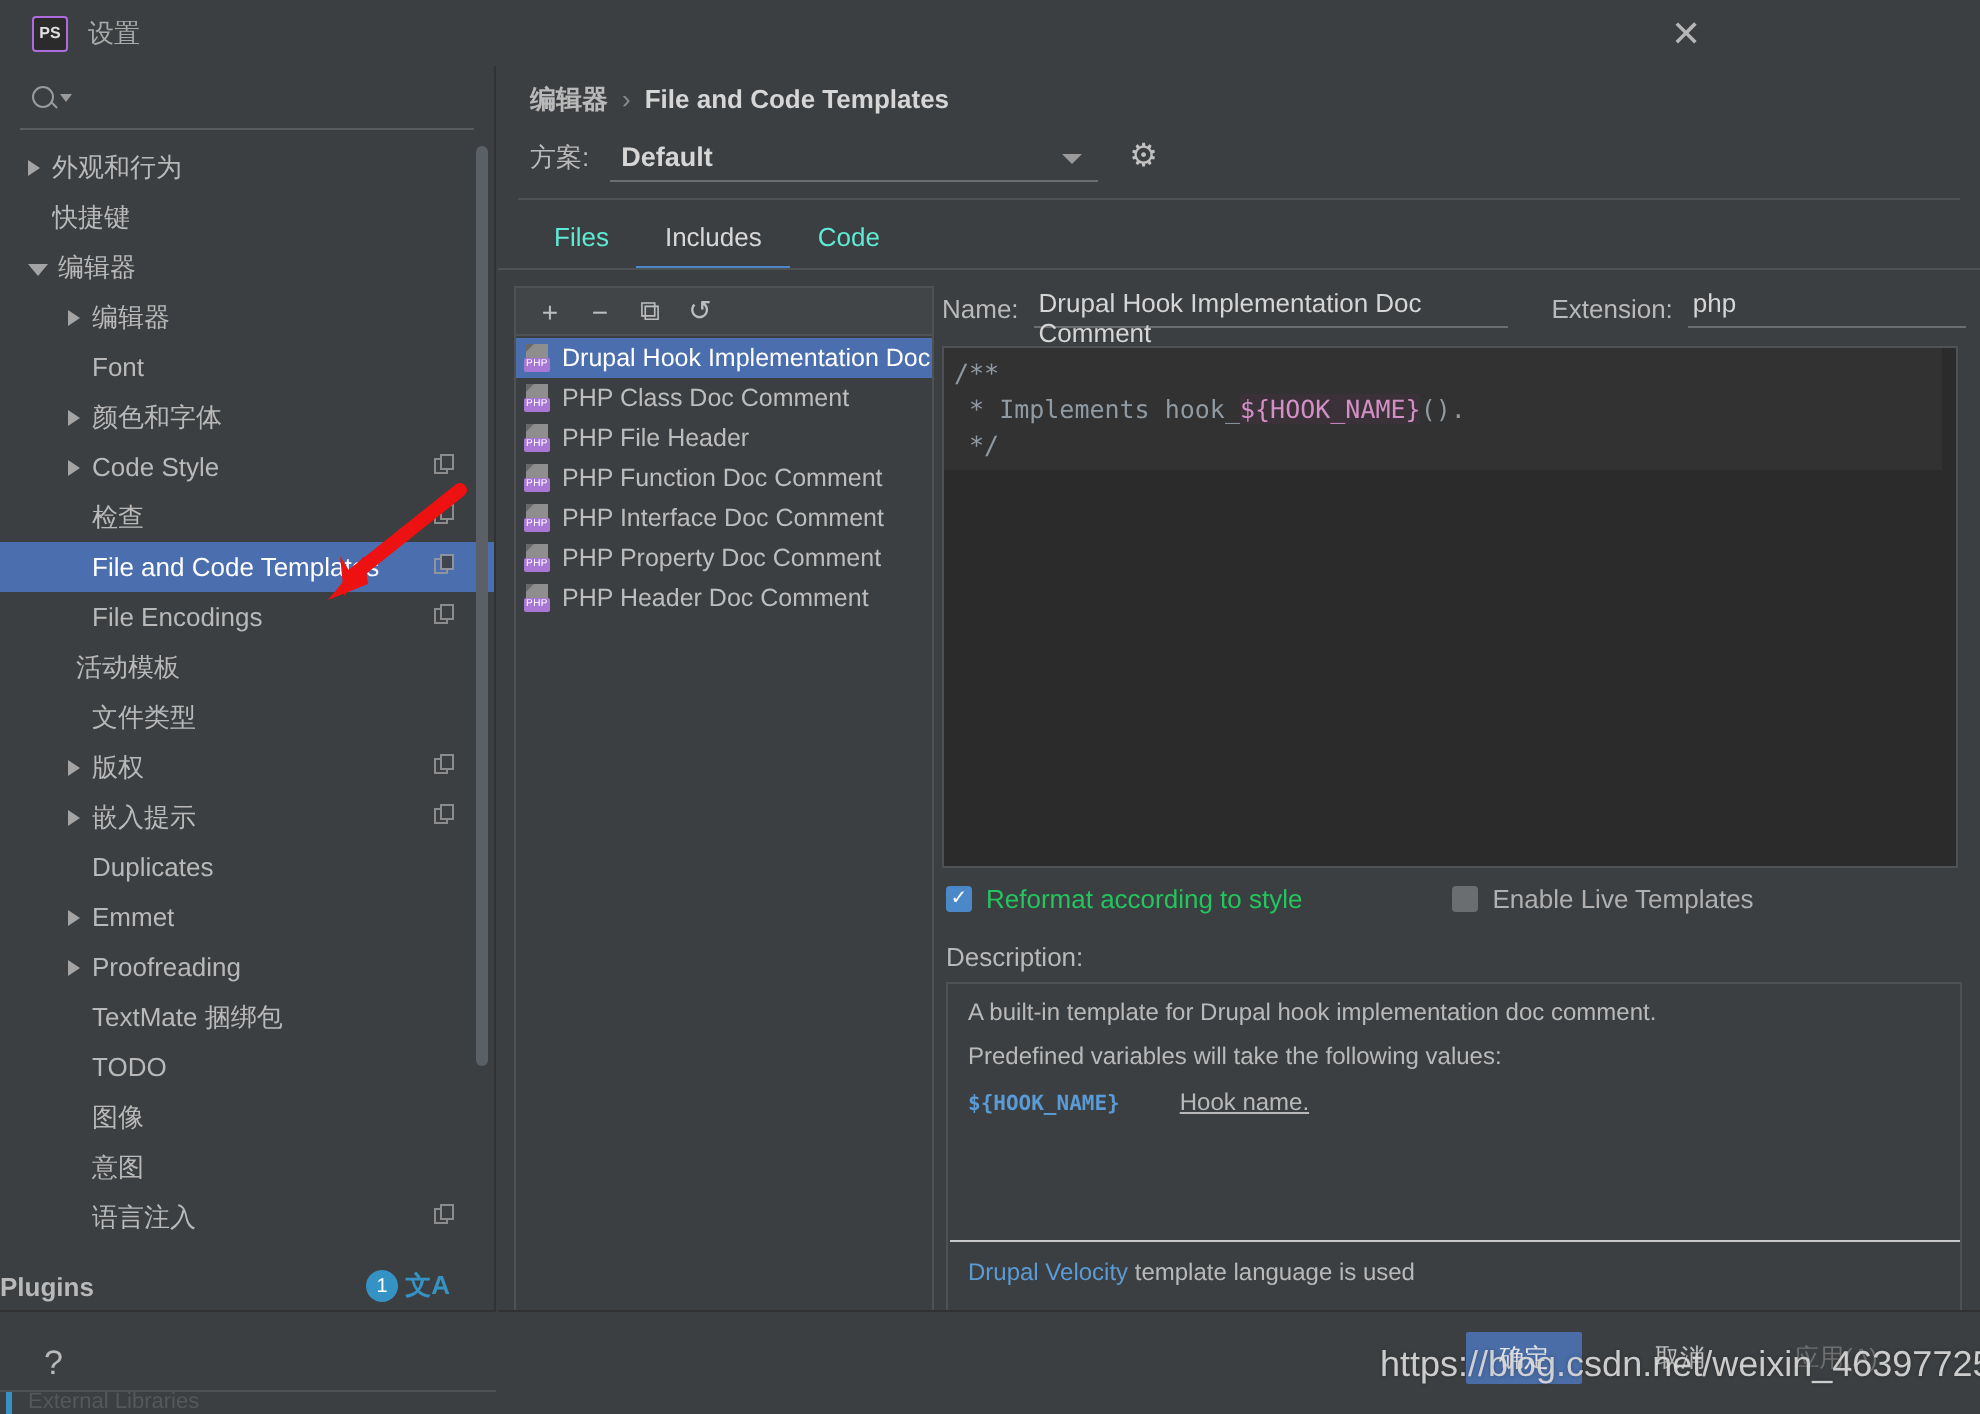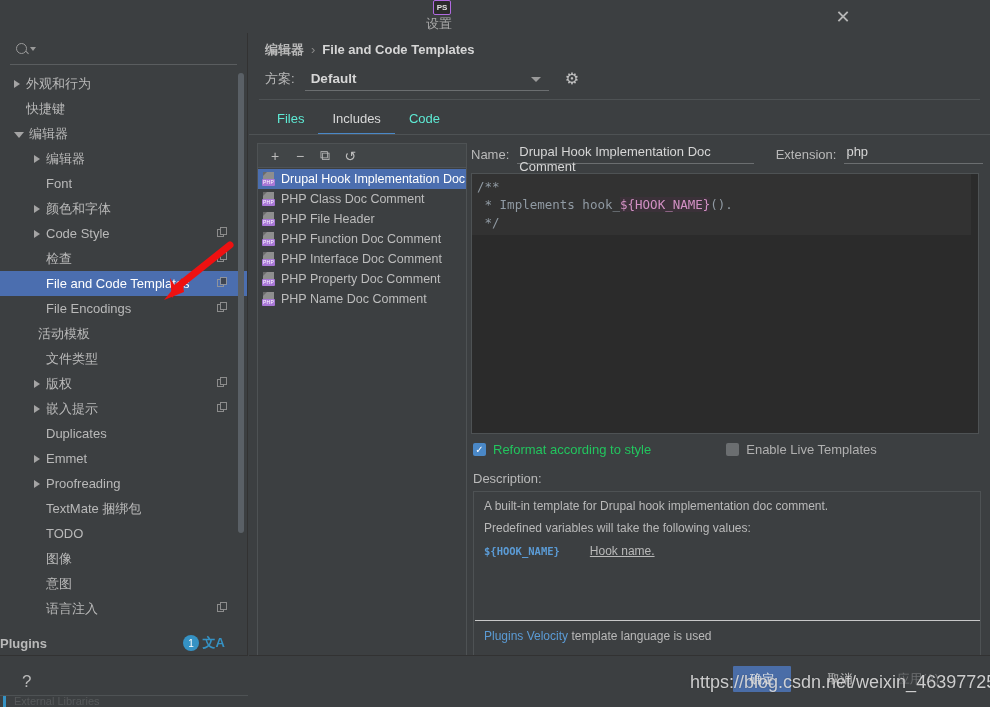--- a/index.html
+++ b/index.html
@@ -13,21 +13,21 @@
     position: relative;
     width: 990px; height: 707px;
     background: #3c3f41;
     color: #bbbbbb;
   }
 
   
   #titlebar {
     position: absolute; left: 0; top: 0; width: 868px; height: 33px;
     background: #3c3f41;
-    display: flex; align-items: center; flex-direction: column;
+    display: flex; align-items: center;
   }
   #app-icon {
     width: 18px; height: 18px; margin-left: 16px;
     background: #2b2b2b; border: 1.5px solid #b06ae0; border-radius: 2px;
     position: relative;
     display: flex; align-items: center; justify-content: center;
   }
   #app-icon span {
     font-size: 8px; font-weight: bold; color: #e0e0e0;
     font-family: "Liberation Sans", sans-serif; line-height: 1;
@@ -552,21 +552,21 @@
               <div class="tag">PHP</div>
             </div>
             <span>PHP Property Doc Comment</span>
           </div>
           <div class="tmpl-row">
             <div class="php-icon">
               <div class="page"></div>
               <div class="fold"></div>
               <div class="tag">PHP</div>
             </div>
-            <span>PHP Name Doc Comment</span>
+            <span>PHP Header Doc Comment</span>
           </div>
         </div>
       <div id="tmpl-hscroll"></div>
     </div>
 
     <div id="detail">
       <div id="name-row">
         <div class="fld-label">Name:</div>
         <div id="name-field">Drupal Hook Implementation Doc Comment</div>
         <div class="fld-label" id="ext-label">Extension:</div>
@@ -596,21 +596,21 @@
       <div id="desc-label">Description:</div>
 
       <div id="desc-box">
         <p>A built-in template for Drupal hook implementation doc comment.</p>
         <p>Predefined variables will take the following values:</p>
         <div id="desc-vars">
           <span class="var-key">${HOOK_NAME}</span>
           <span class="v-desc">Hook name.</span>
         </div>
         <div id="desc-divider"></div>
-        <div id="desc-footer"><a href="#">Plugins Velocity</a><span> template language is used</span></div>
+        <div id="desc-footer"><a href="#">Drupal Velocity</a><span> template language is used</span></div>
       </div>
     </div>
   </div>
 
   <div id="buttonbar">
     <div class="dlg-btn" id="btn-ok">确定</div>
     <div class="dlg-btn" id="btn-cancel">取消</div>
     <div class="dlg-btn" id="btn-apply">应用(A)</div>
   </div>
 

